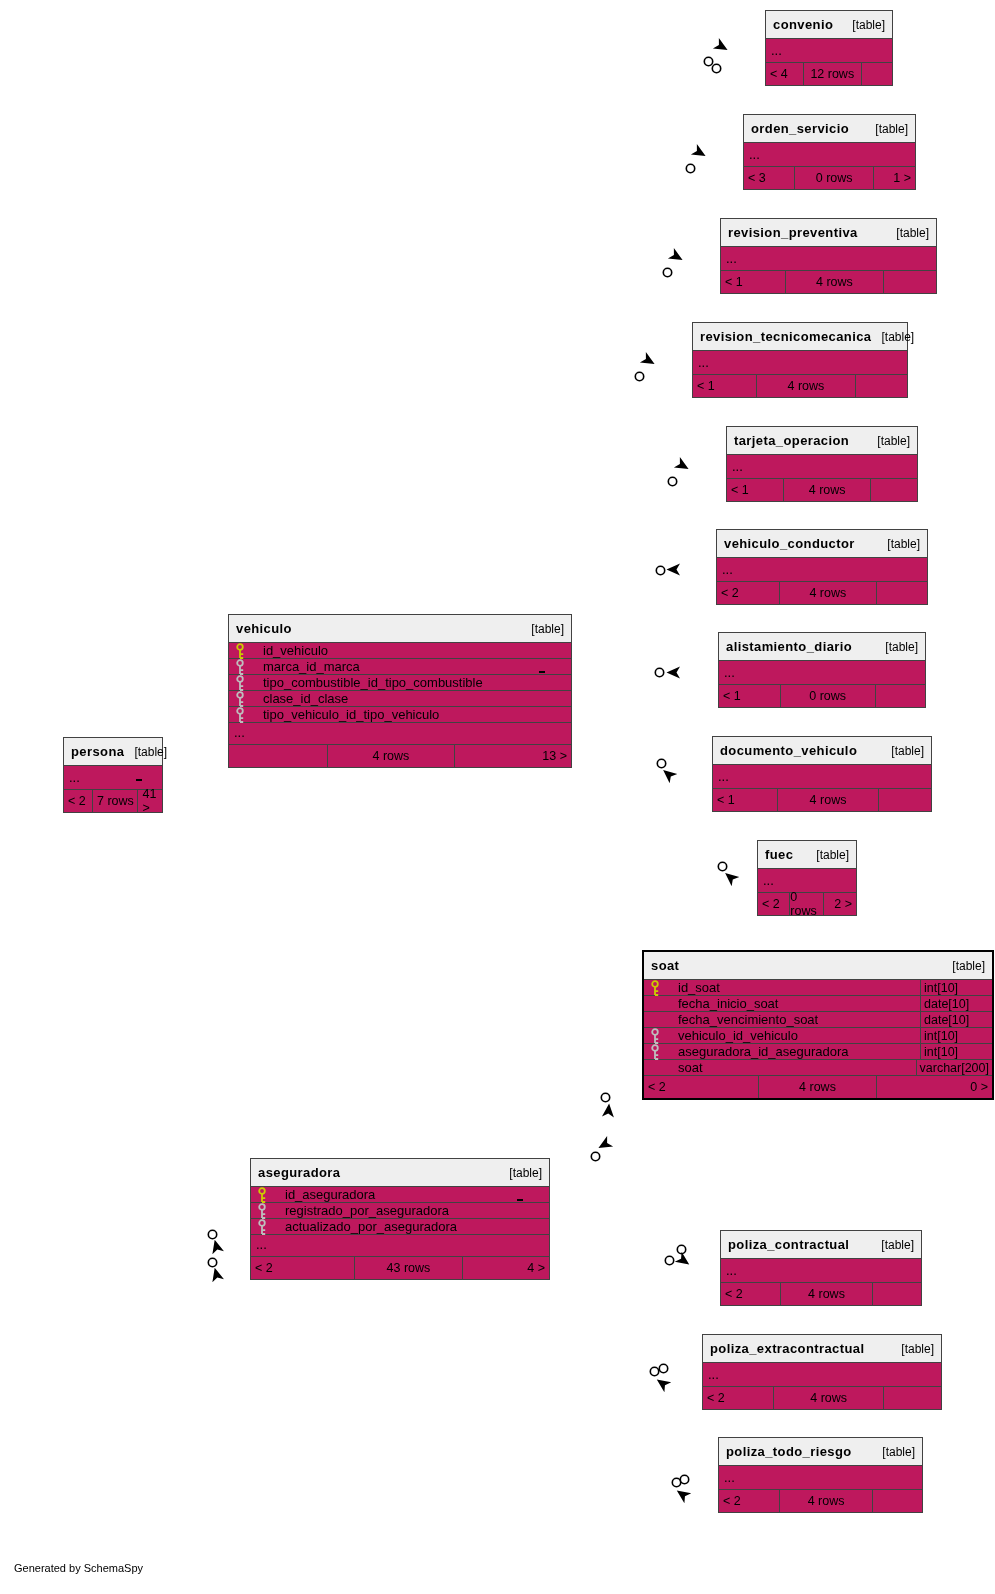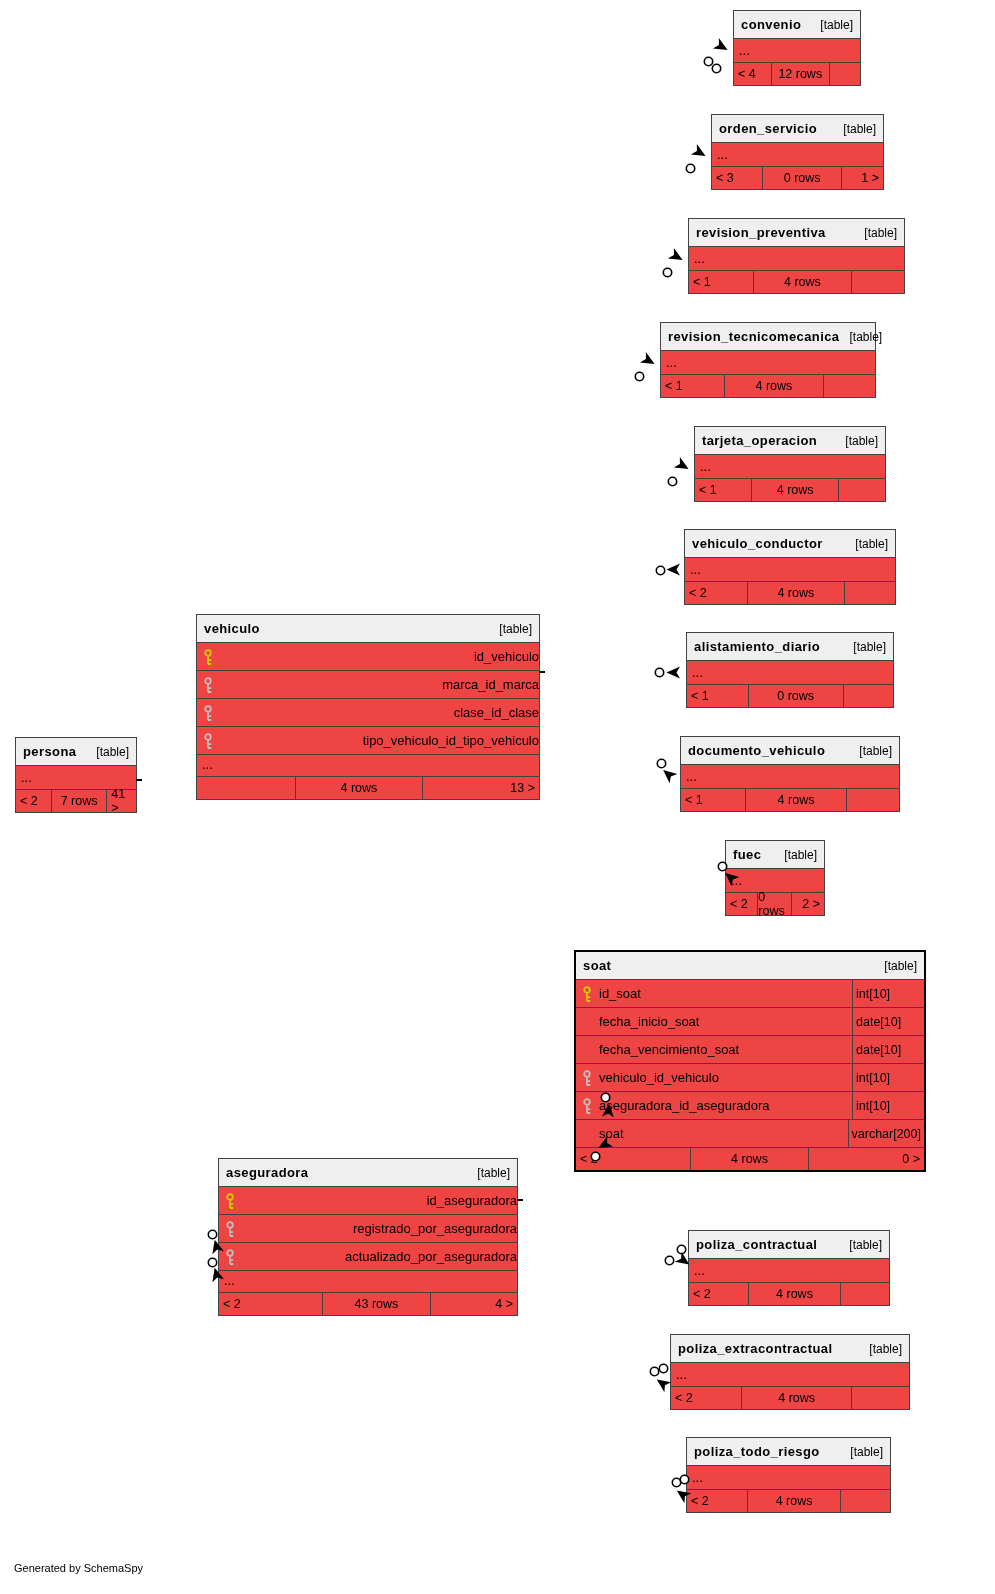--- a/index.html
+++ b/index.html
@@ -1,28 +1,28 @@
 <!DOCTYPE html>
 <html><head>
 <meta charset="utf-8">
 <style>
   html,body{margin:0;padding:0;}
   body{width:995px;height:1594px;position:relative;background:#ffffff;
        font-family:"Liberation Sans",sans-serif;color:#000;}
   .canvas{position:absolute;left:0;top:0;width:995px;height:1594px;}
 
-  .tbl{position:absolute;border:1px solid #424242;background:#ef4444;box-sizing:border-box;
-       font-size:13px;}
+  .tbl{position:absolute;border:1px solid #424242;background:#be185d;box-sizing:border-box;
+       font-size:13px;margin-left:32px;}
   .tbl.focus{border:2px solid #000;}
   .hd{height:28px;background:#efefef;border-bottom:1px solid #424242;display:flex;
       align-items:center;justify-content:space-between;padding:0 7px;box-sizing:border-box;}
   .nm{font-weight:bold;letter-spacing:.4px;white-space:nowrap;}
   .tag{font-size:12px;margin-left:10px;white-space:nowrap;}
-  .row{height:28px;border-bottom:1px solid #424242;display:flex;align-items:center;
-       padding-left:6px;box-sizing:border-box;gap:7px;justify-content:space-between;}
+  .row{height:16px;border-bottom:1px solid #424242;display:flex;align-items:center;
+       padding-left:6px;box-sizing:border-box;gap:18px;}
   .key{flex:0 0 10px;width:10px;display:flex;align-items:center;justify-content:center;}
   .cn{white-space:nowrap;}
   .ty{margin-left:auto;border-left:1px solid #424242;align-self:stretch;display:flex;
       align-items:center;padding:0 3px;font-size:12.5px;flex:0 0 72px;box-sizing:border-box;}
   .el{height:24px;border-bottom:1px solid #424242;display:flex;align-items:flex-end;
       padding:0 0 4px 5px;box-sizing:border-box;font-size:13px;}
   .elrow{height:22px;border-bottom:1px solid #424242;display:flex;align-items:flex-end;
       padding:0 0 4px 5px;box-sizing:border-box;font-size:13px;}
   .ft{height:22px;display:flex;font-size:12.5px;align-items:stretch;}
   .fl,.fc,.fr{display:flex;align-items:center;height:100%;box-sizing:border-box;}
@@ -152,21 +152,21 @@
       <span class="tag">[table]</span>
     </div>
     <div class="el">...</div>
     <div class="ft ftB">
       <span class="fl">&lt; 2</span>
       <span class="fc">0 rows</span>
       <span class="fr">2 &gt;</span>
     </div>
   </div>
 
-  <div class="tbl focus" style="left:574px;top:950px;width:352px">
+  <div class="tbl focus" style="left:610px;top:950px;width:352px">
     <div class="hd">
       <span class="nm">soat</span>
       <span class="tag">[table]</span>
     </div>
     <div class="row">
       <span class="key">
           <svg width="10" height="16" viewBox="0 0 10 16">
             <circle cx="5" cy="4" r="2.8" fill="none" stroke="#cccc00" stroke-width="1.8"></circle>
             <path d="M5,7 V15 M5,11.2 H8.2 M5,15 H8.2" stroke="#cccc00" stroke-width="1.8" fill="none"></path>
           </svg>
@@ -278,40 +278,49 @@
         </span>
       <span class="cn">marca_id_marca</span>
     </div>
     <div class="row">
       <span class="key">
           <svg width="10" height="16" viewBox="0 0 10 16">
             <circle cx="5" cy="4" r="2.8" fill="none" stroke="#bebebe" stroke-width="1.8"></circle>
             <path d="M5,7 V15 M5,11.2 H8.2 M5,15 H8.2" stroke="#bebebe" stroke-width="1.8" fill="none"></path>
           </svg>
         </span>
+      <span class="cn">tipo_combustible_id_tipo_combustible</span>
+    </div>
+    <div class="row">
+      <span class="key">
+          <svg width="10" height="16" viewBox="0 0 10 16">
+            <circle cx="5" cy="4" r="2.8" fill="none" stroke="#bebebe" stroke-width="1.8"></circle>
+            <path d="M5,7 V15 M5,11.2 H8.2 M5,15 H8.2" stroke="#bebebe" stroke-width="1.8" fill="none"></path>
+          </svg>
+        </span>
       <span class="cn">clase_id_clase</span>
     </div>
     <div class="row">
       <span class="key">
           <svg width="10" height="16" viewBox="0 0 10 16">
             <circle cx="5" cy="4" r="2.8" fill="none" stroke="#bebebe" stroke-width="1.8"></circle>
             <path d="M5,7 V15 M5,11.2 H8.2 M5,15 H8.2" stroke="#bebebe" stroke-width="1.8" fill="none"></path>
           </svg>
         </span>
       <span class="cn">tipo_vehiculo_id_tipo_vehiculo</span>
     </div>
     <div class="elrow">...</div>
     <div class="ft ftC">
       <span class="fl"></span>
       <span class="fc">4 rows</span>
       <span class="fr">13 &gt;</span>
     </div>
   </div>
 
-  <div class="tbl" style="left:15px;top:737px;width:122px">
+  <div class="tbl" style="left:31px;top:737px;width:100px">
     <div class="hd">
       <span class="nm">persona</span>
       <span class="tag">[table]</span>
     </div>
     <div class="el">...</div>
     <div class="ft ftA">
       <span class="fl">&lt; 2</span>
       <span class="fc">7 rows</span>
       <span class="fr">41 &gt;</span>
     </div>

